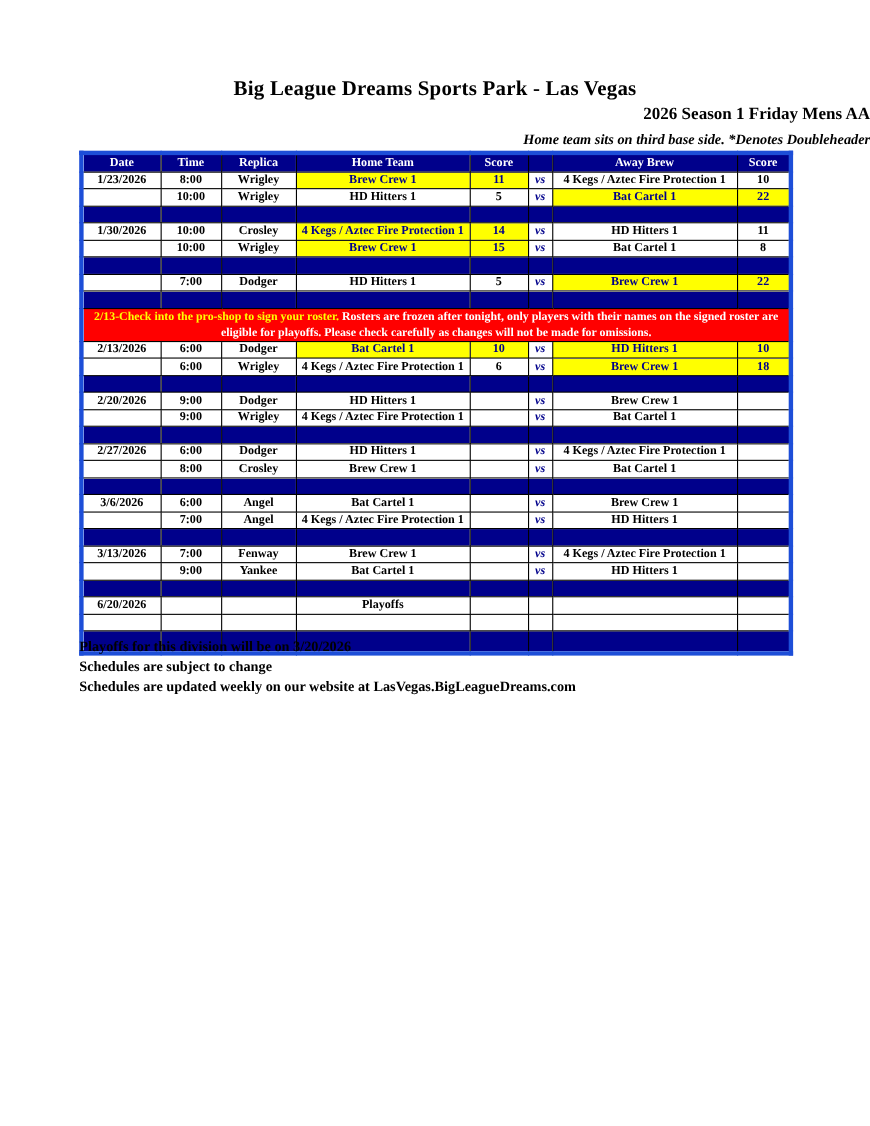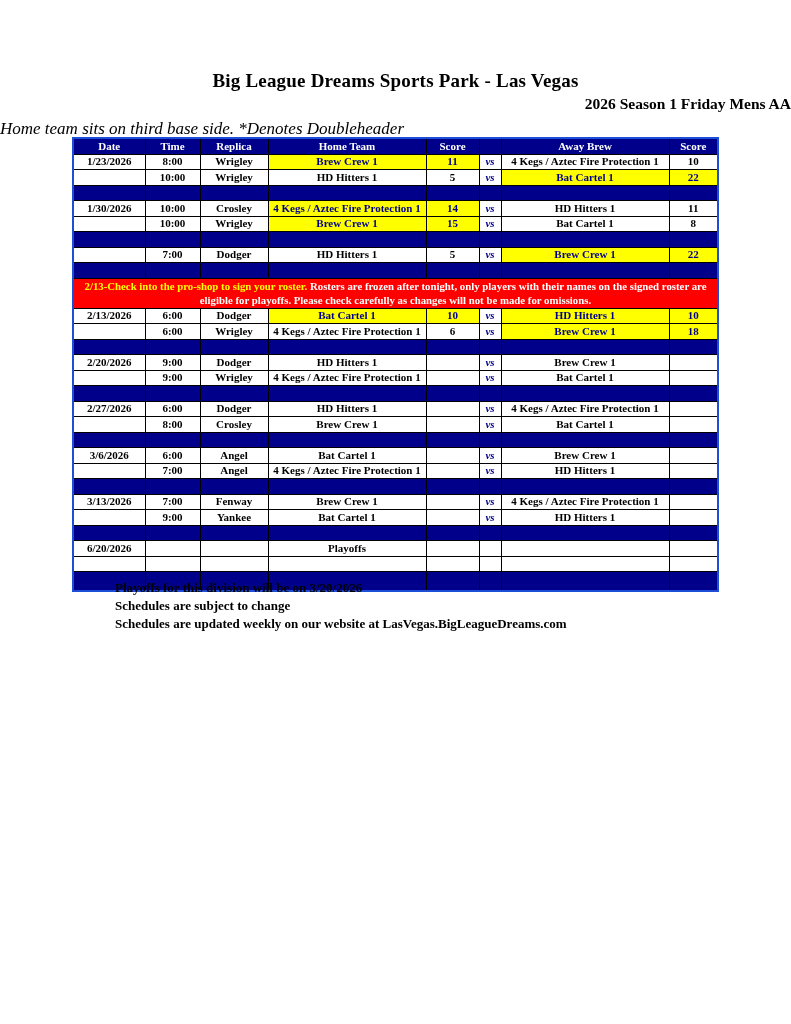--- a/index.html
+++ b/index.html
@@ -9,47 +9,47 @@
   }
   .title {
     position:absolute; top:70px; left:0; width:100%; text-align:center;
     font-size:19px; font-weight:bold; letter-spacing:0.2px;
   }
   .subtitle {
     position:absolute; top:95px; left:0; width:100%; text-align:right;
     font-size:15.5px; font-weight:bold;
   }
   .note {
-    position:absolute; top:119px; left:0; width:100%; text-align:left;
-    font-size:17px; font-weight:normal; font-style:italic;
+    position:absolute; top:119px; left:0; width:100%; text-align:right;
+    font-size:13px; font-weight:bold; font-style:italic;
   }
   table.schedule {
     position:absolute; left:72px; top:137px; width:645px;
     border-collapse:collapse; table-layout:fixed;
-    border:2px solid #1d4ed8;
+    border:4px solid #1d4ed8;
   }
   table.schedule th, table.schedule td {
     border:1px solid #000; padding:0 2px; height:14.5px;
     font-weight:bold; font-size:11px; line-height:1;
     text-align:center; vertical-align:middle;
     white-space:nowrap; overflow:hidden;
   }
   table.schedule th { background:#00008B; color:#fff; }
   td.team { font-size:10.8px; }
   td.sep { background:#00008B; }
   tr.final-sep td { height:18px; }
   td.vs-cell { color:#00008B; font-style:italic; font-size:10px; }
   td.hl { background:#FFFF00; color:#00008B; }
   tr.banner-row td {
     background:#FF0000; height:29px; white-space:normal;
     line-height:1.35; font-size:10.8px; padding:0 8px;
   }
   .banner-hl { color:#FFFF00; }
   .banner-rest { color:#FFFFFF; }
-  .footer { position:absolute; left:72px; top:581px;margin-left:43px; }
+  .footer { position:absolute; left:72px; top:581px; }
   .footer p { margin:0 0 4.5px 0; font-size:13px; font-weight:bold; line-height:13.5px; }
 </style>
 </head>
 <body>
 
 <div class="page">
 
   <div class="title">Big League Dreams Sports Park - Las Vegas</div>
   <div class="subtitle">2026 Season 1 Friday Mens AA</div>
   <div class="note">Home team sits on third base side.  *Denotes Doubleheader</div>

